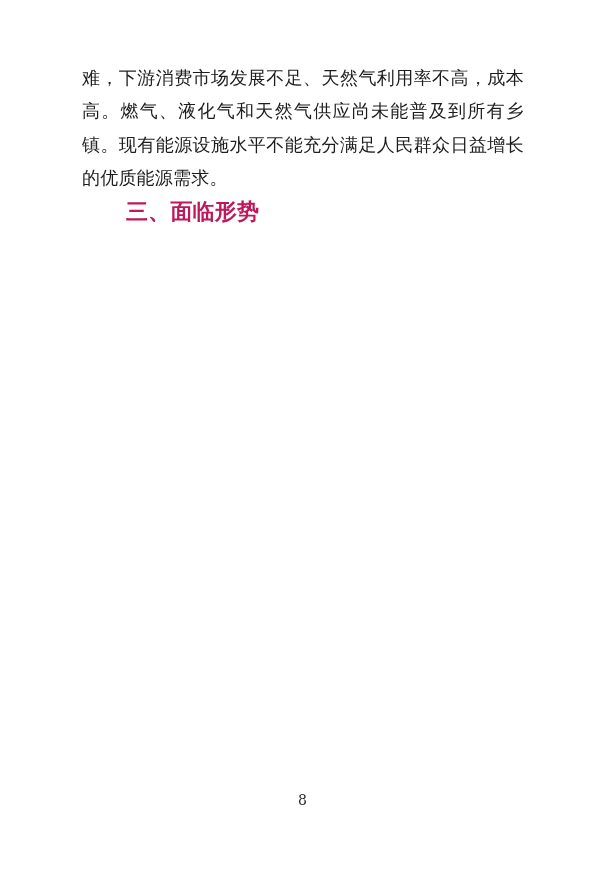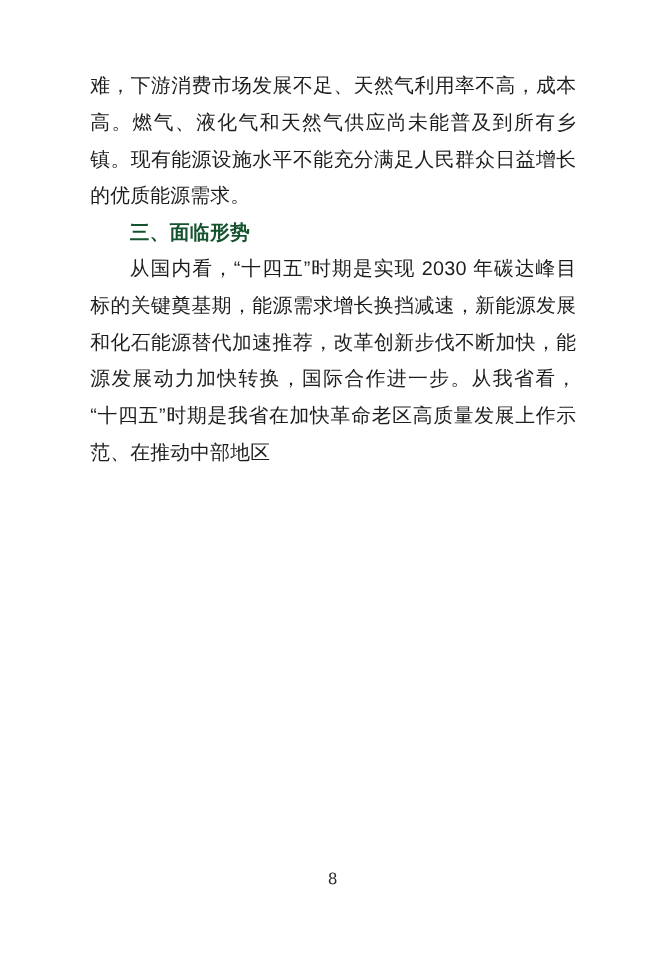--- a/index.html
+++ b/index.html
@@ -34,23 +34,23 @@
   .content p.no-indent {
     text-indent: 0;
   }
   .lead {
     font-weight: bold;
     color: #000000;
   }
   .section-heading {
     margin: 0;
     padding: 0;
-    font-size: 18px;
+    font-size: 22px;
     font-weight: bold;
-    color: #14532d;
+    color: #be185d;
     text-indent: 2em;
     line-height: 33.3px;
   }
   .page-number {
     position: absolute;
     left: 0;
     right: 0;
     top: 792px;
     text-align: center;
     font-family: "DejaVu Serif", "Liberation Serif", serif;
@@ -63,18 +63,17 @@
 
 <div class="page">
   <div class="content">
 
     <p class="no-indent"><span>难，下游消费市场发展不足、天然气利用率不高，成本高。燃气、液化气和天然气供应尚未能普及到所有乡镇。现有能源设施水平不能充分满足人民群众日益增长的优质能源需求。</span></p>
 
 
 
     <h3 class="section-heading">三、面临形势</h3>
 
-    <p><span>从国内看，“十四五”时期是实现 2030 年碳达峰目标的关键奠基期，能源需求增长换挡减速，新能源发展和化石能源替代加速推荐，改革创新步伐不断加快，能源发展动力加快转换，国际合作进一步。从我省看，“十四五”时期是我省在加快革命老区高质量发展上作示范、在推动中部地区</span></p>
 
   </div>
 
   <div class="page-number">8</div>
 </div>
 
 </body></html>

